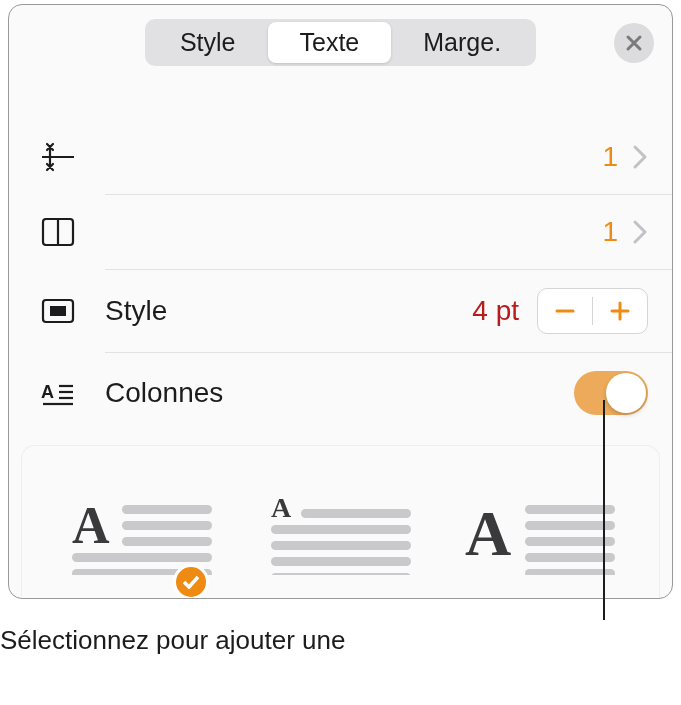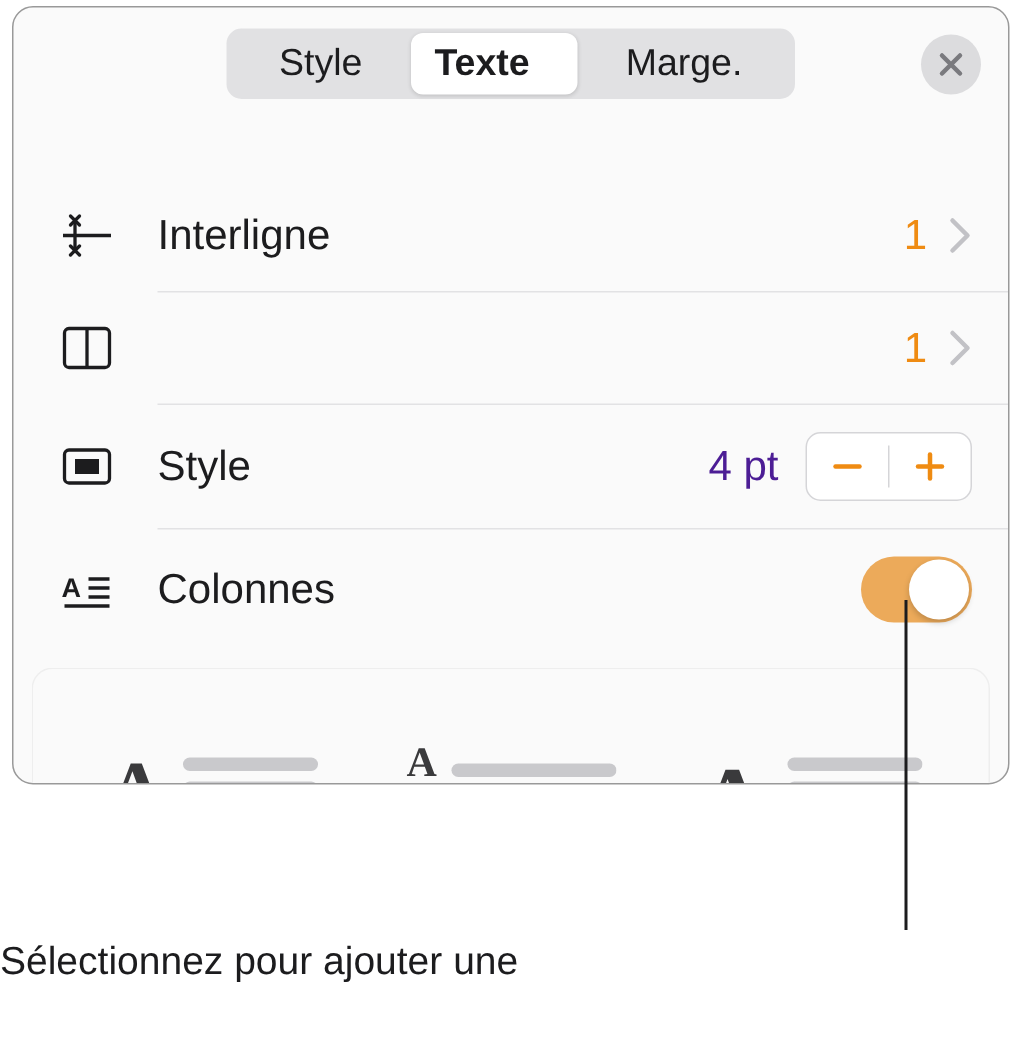--- a/index.html
+++ b/index.html
@@ -5,21 +5,21 @@
     * { box-sizing: border-box; margin: 0; padding: 0; }
     body {
       width: 681px;
       height: 705px;
       font-family: -apple-system, BlinkMacSystemFont, "Helvetica Neue", sans-serif;
       background: #fff;
       position: relative;
     }
     .panel {
       width: 665px;
-      height: 519px;
+      height: 595px;
       margin: 4px 8px;
       border: 1px solid #999;
       border-radius: 14px;
       overflow: hidden;
       background: #fafafa;
       position: relative;
     }
 
     
     .tabs {
@@ -39,22 +39,21 @@
       padding: 6px 32px;
       font-size: 25px;
       color: #1c1c1e;
       border-radius: 8px;
       cursor: pointer;
       user-select: none;
     }
     .seg-tab.active {
       background: #fff;
       box-shadow: 0 1px 3px rgba(0,0,0,0.15);
-      font-weight: 700;
-      padding-left: 16px;
+      font-weight: 400;
     }
     .close-btn {
       position: absolute;
       right: 18px;
       top: 50%;
       transform: translateY(-55%);
       width: 40px;
       height: 40px;
       border-radius: 50%;
       background: #dcdcde;
@@ -123,21 +122,21 @@
       cursor: pointer;
     }
     .stepper-btn svg { stroke: #ef8b12; stroke-width: 3; }
     .stepper-divider {
       width: 1px;
       height: 28px;
       background: #d5d5d8;
     }
     .margin-value {
       font-size: 28px;
-      color: #4c1d95;
+      color: #b91c1c;
       padding-right: 18px;
     }
 
     
     .switch {
       width: 74px;
       height: 44px;
       background: #ecaa5a;
       border-radius: 22px;
       position: relative;
@@ -233,21 +232,20 @@
 
     <div class="row">
       <span class="row-icon">
         <svg viewBox="0 0 38 38">
           <path d="M8 6 L14 12 M14 6 L8 12" stroke-linecap="round"></path>
           <line x1="11" y1="9" x2="11" y2="29"></line>
           <path d="M8 32 L14 26 M14 32 L8 26" stroke-linecap="round"></path>
           <line x1="3" y1="19" x2="35" y2="19"></line>
         </svg>
       </span>
-      <span class="row-label">Interligne</span>
       <span class="row-spacer"></span>
       <span class="row-value">1</span>
       <span class="chevron">
         <svg viewBox="0 0 16 26">
             <polyline points="3,3 13,13 3,23" stroke-linecap="round" stroke-linejoin="round"></polyline>
           </svg>
       </span>
     </div>
     <div class="divider"></div>
 

